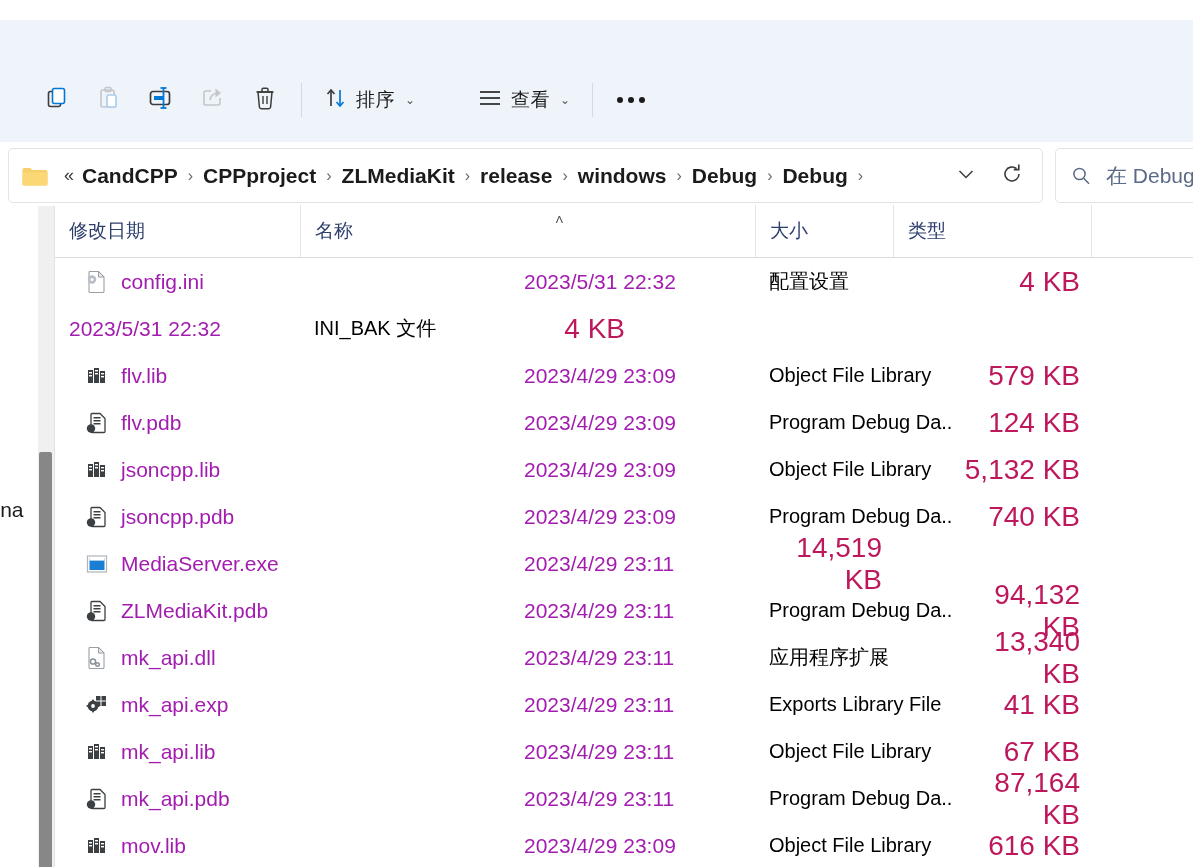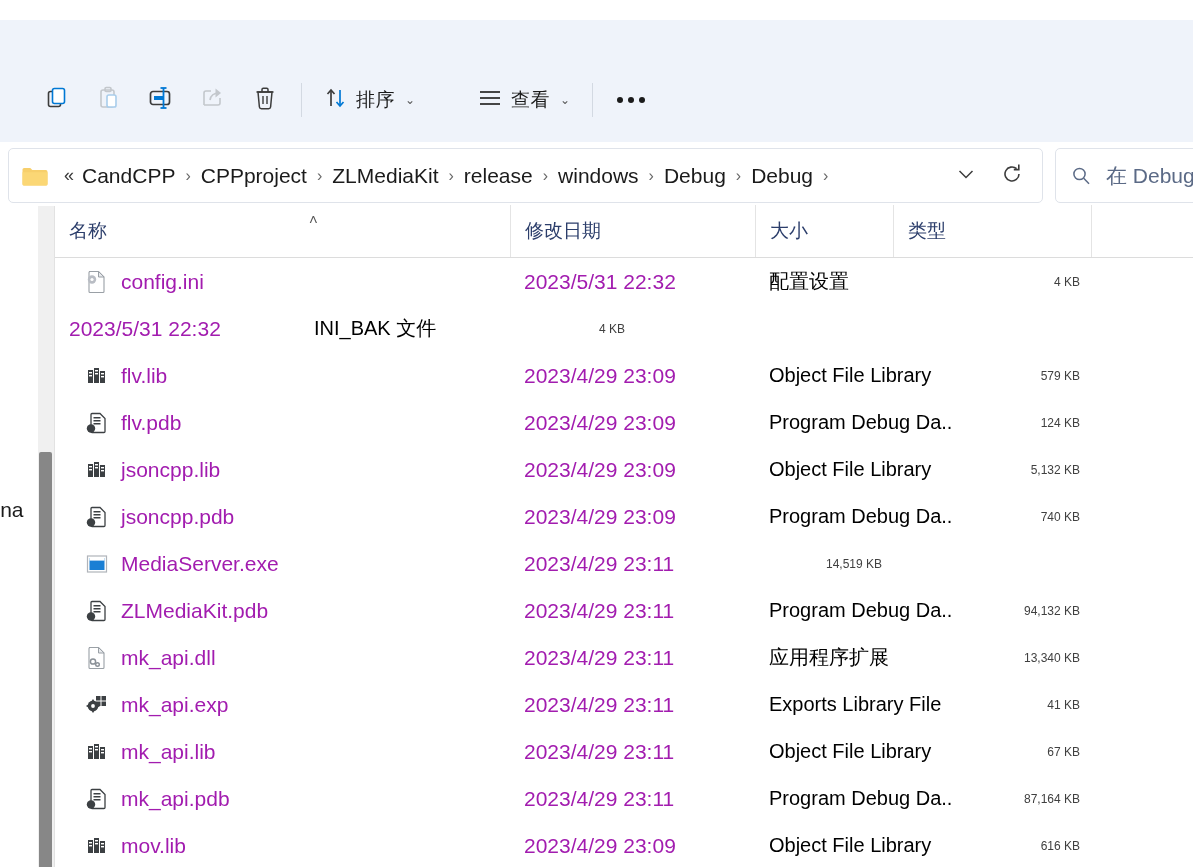--- a/index.html
+++ b/index.html
@@ -53,21 +53,21 @@
   }
   .addr-box {
     position: absolute; left: 8px; top: 0; width: 1035px; height: 55px;
     background: #ffffff; border: 1px solid #dfe3ea; border-radius: 5px;
     display: flex; align-items: center;
   }
   .crumbs {
     display: flex; align-items: center; margin-left: 10px;
     font-size: 21px; color: #1b1b1b; white-space: nowrap; overflow: hidden;
   }
-  .crumb { padding: 2px 3px; cursor: default; }
+  .crumb { padding: 2px 3px; cursor: default; font-weight: bold; }
   .crumb-sep { color: #6a6a6a; font-size: 16px; padding: 0 7px; }
   .crumb-dd { color: #3a3a3a; font-size: 18px; padding: 0 5px; }
   .addr-right {
     margin-left: auto; display: flex; align-items: center; padding-right: 10px; gap: 6px;
   }
   .addr-ico-btn {
     width: 40px; height: 40px; display: flex; align-items: center; justify-content: center;
     border-radius: 4px;
   }
   .search-box {
@@ -134,21 +134,21 @@
     width: 455px; display: flex; align-items: center; gap: 13px;
     padding-left: 31px; overflow: hidden; white-space: nowrap;
   }
   .cell-date { width: 245px; padding-left: 14px; color: #a21caf; font-size: 21px; }
   .cell-type {
     width: 198px; padding-left: 14px; color: #000000; font-size: 20px;
     white-space: nowrap; overflow: hidden;
   }
   .cell-size {
     width: 138px; text-align: right; padding-right: 11px;
-    color: #404040; font-size: 12px;
+    color: #be185d; font-size: 28px;
   }
   .fname { color: #a21caf; }
   .ico { width: 22px; height: 24px; flex: none; position: relative; }
 </style>
 </head>
 <body>
 
 <div id="app">
 
   <div class="chrome-band"></div>
@@ -314,26 +314,26 @@
     <span class="nav-frag f1">sona</span>
 
   </div>
   <div class="nav-scroll-track"></div>
   <div class="nav-scroll-thumb"></div>
   <div class="pane-divider"></div>
 
   <div class="list-area">
 
     <div class="col-head">
+      <div class="ch ch-date">
+        <span>修改日期</span>
+      </div>
       <div class="ch ch-name">
         <span>名称</span>
         <span class="sort-caret">˄</span>
-      </div>
-      <div class="ch ch-date">
-        <span>修改日期</span>
       </div>
       <div class="ch ch-size">
         <span>大小</span>
       </div>
       <div class="ch ch-type">
         <span>类型</span>
       </div>
       <div class="ch ch-pad"></div>
     </div>
 

